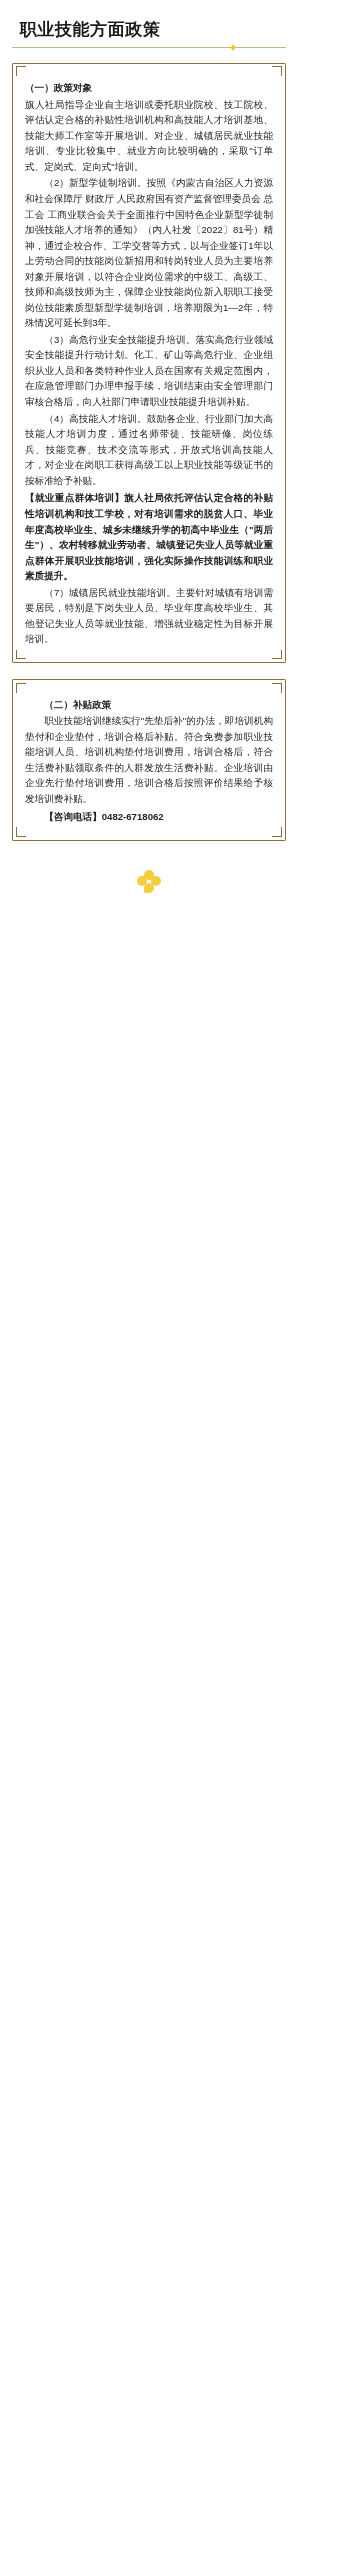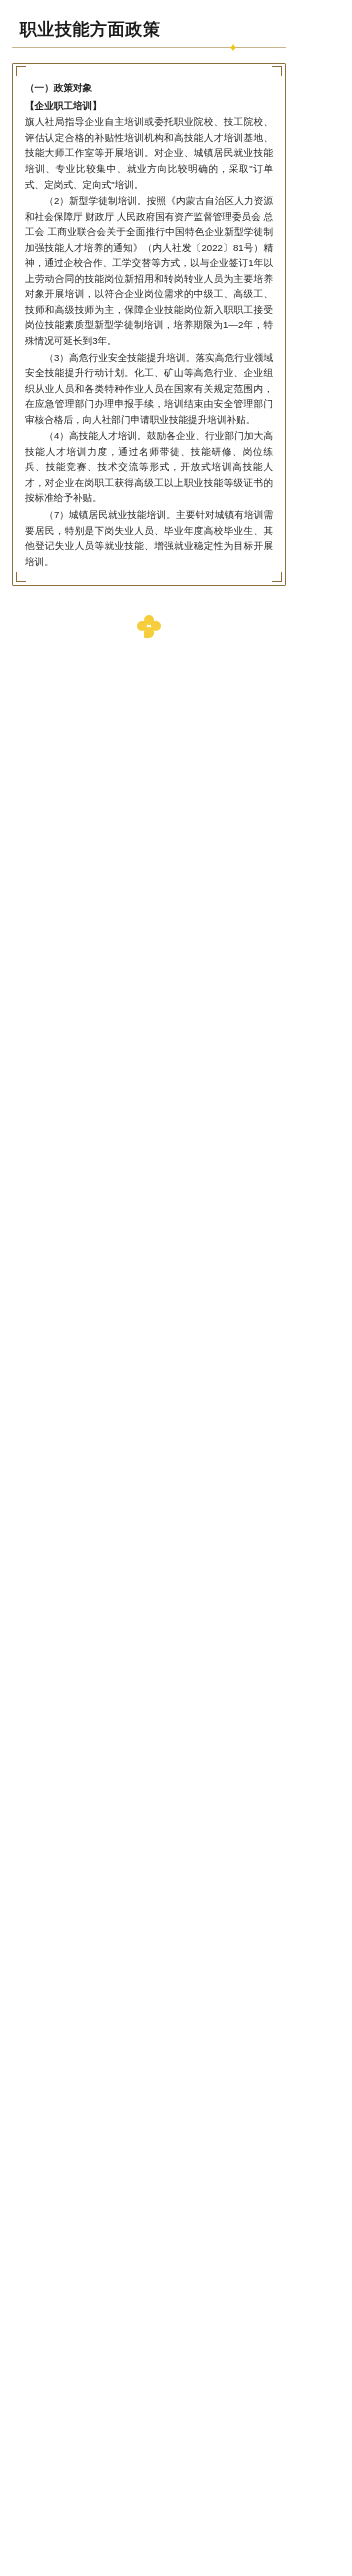--- a/index.html
+++ b/index.html
@@ -133,28 +133,38 @@
     <div class="title-star">✦</div>
   </div>
 
   <div class="card">
     <span class="corner tl"></span>
     <span class="corner tr"></span>
     <span class="corner bl"></span>
     <span class="corner br"></span>
 
     <p class="heading">（一）政策对象</p>
-    <p class="heading">【企业职工培训】</p>
     <p>旗人社局指导企业自主培训或委托职业院校、技工院校、评估认定合格的补贴性培训机构和高技能人才培训基地、技能大师工作室等开展培训。对企业、城镇居民就业技能培训、专业比较集中、就业方向比较明确的，采取"订单式、定岗式、定向式"培训。</p>
     <p class="indent">（2）新型学徒制培训。按照《内蒙古自治区人力资源和社会保障厅 财政厅 人民政府国有资产监督管理委员会 总工会 工商业联合会关于全面推行中国特色企业新型学徒制 加强技能人才培养的通知》（内人社发〔2022〕81号）精神，通过企校合作、工学交替等方式，以与企业签订1年以上劳动合同的技能岗位新招用和转岗转业人员为主要培养对象开展培训，以符合企业岗位需求的中级工、高级工、技师和高级技师为主，保障企业技能岗位新入职职工接受岗位技能素质型新型学徒制培训，培养期限为1—2年，特殊情况可延长到3年。</p>
     <p class="indent">（3）高危行业安全技能提升培训。落实高危行业领域安全技能提升行动计划。化工、矿山等高危行业、企业组织从业人员和各类特种作业人员在国家有关规定范围内，在应急管理部门办理申报手续，培训结束由安全管理部门审核合格后，向人社部门申请职业技能提升培训补贴。</p>
     <p class="indent">（4）高技能人才培训。鼓励各企业、行业部门加大高技能人才培训力度，通过名师带徒、技能研修、岗位练兵、技能竞赛、技术交流等形式，开放式培训高技能人才，对企业在岗职工获得高级工以上职业技能等级证书的按标准给予补贴。</p>
+    <p class="heading">【就业重点群体培训】旗人社局依托评估认定合格的补贴性培训机构和技工学校，对有培训需求的脱贫人口、毕业年度高校毕业生、城乡未继续升学的初高中毕业生（"两后生"）、农村转移就业劳动者、城镇登记失业人员等就业重点群体开展职业技能培训，强化实际操作技能训练和职业素质提升。</p>
     <p class="indent">（7）城镇居民就业技能培训。主要针对城镇有培训需要居民，特别是下岗失业人员、毕业年度高校毕业生、其他登记失业人员等就业技能、增强就业稳定性为目标开展培训。</p>
   </div>
 
+  <div class="card">
+    <span class="corner tl"></span>
+    <span class="corner tr"></span>
+    <span class="corner bl"></span>
+    <span class="corner br"></span>
+
+    <p class="heading-indent">（二）补贴政策</p>
+    <p class="indent">职业技能培训继续实行"先垫后补"的办法，即培训机构垫付和企业垫付，培训合格后补贴。符合免费参加职业技能培训人员、培训机构垫付培训费用，培训合格后，符合生活费补贴领取条件的人群发放生活费补贴。企业培训由企业先行垫付培训费用，培训合格后按照评价结果给予核发培训费补贴。</p>
+    <p class="heading-indent">【咨询电话】0482-6718062</p>
+  </div>
 
   <div class="footer">
     <span class="flower">
       <span class="p1"></span>
       <span class="p2"></span>
       <span class="p3"></span>
       <span class="p4"></span>
     </span>
   </div>
 

